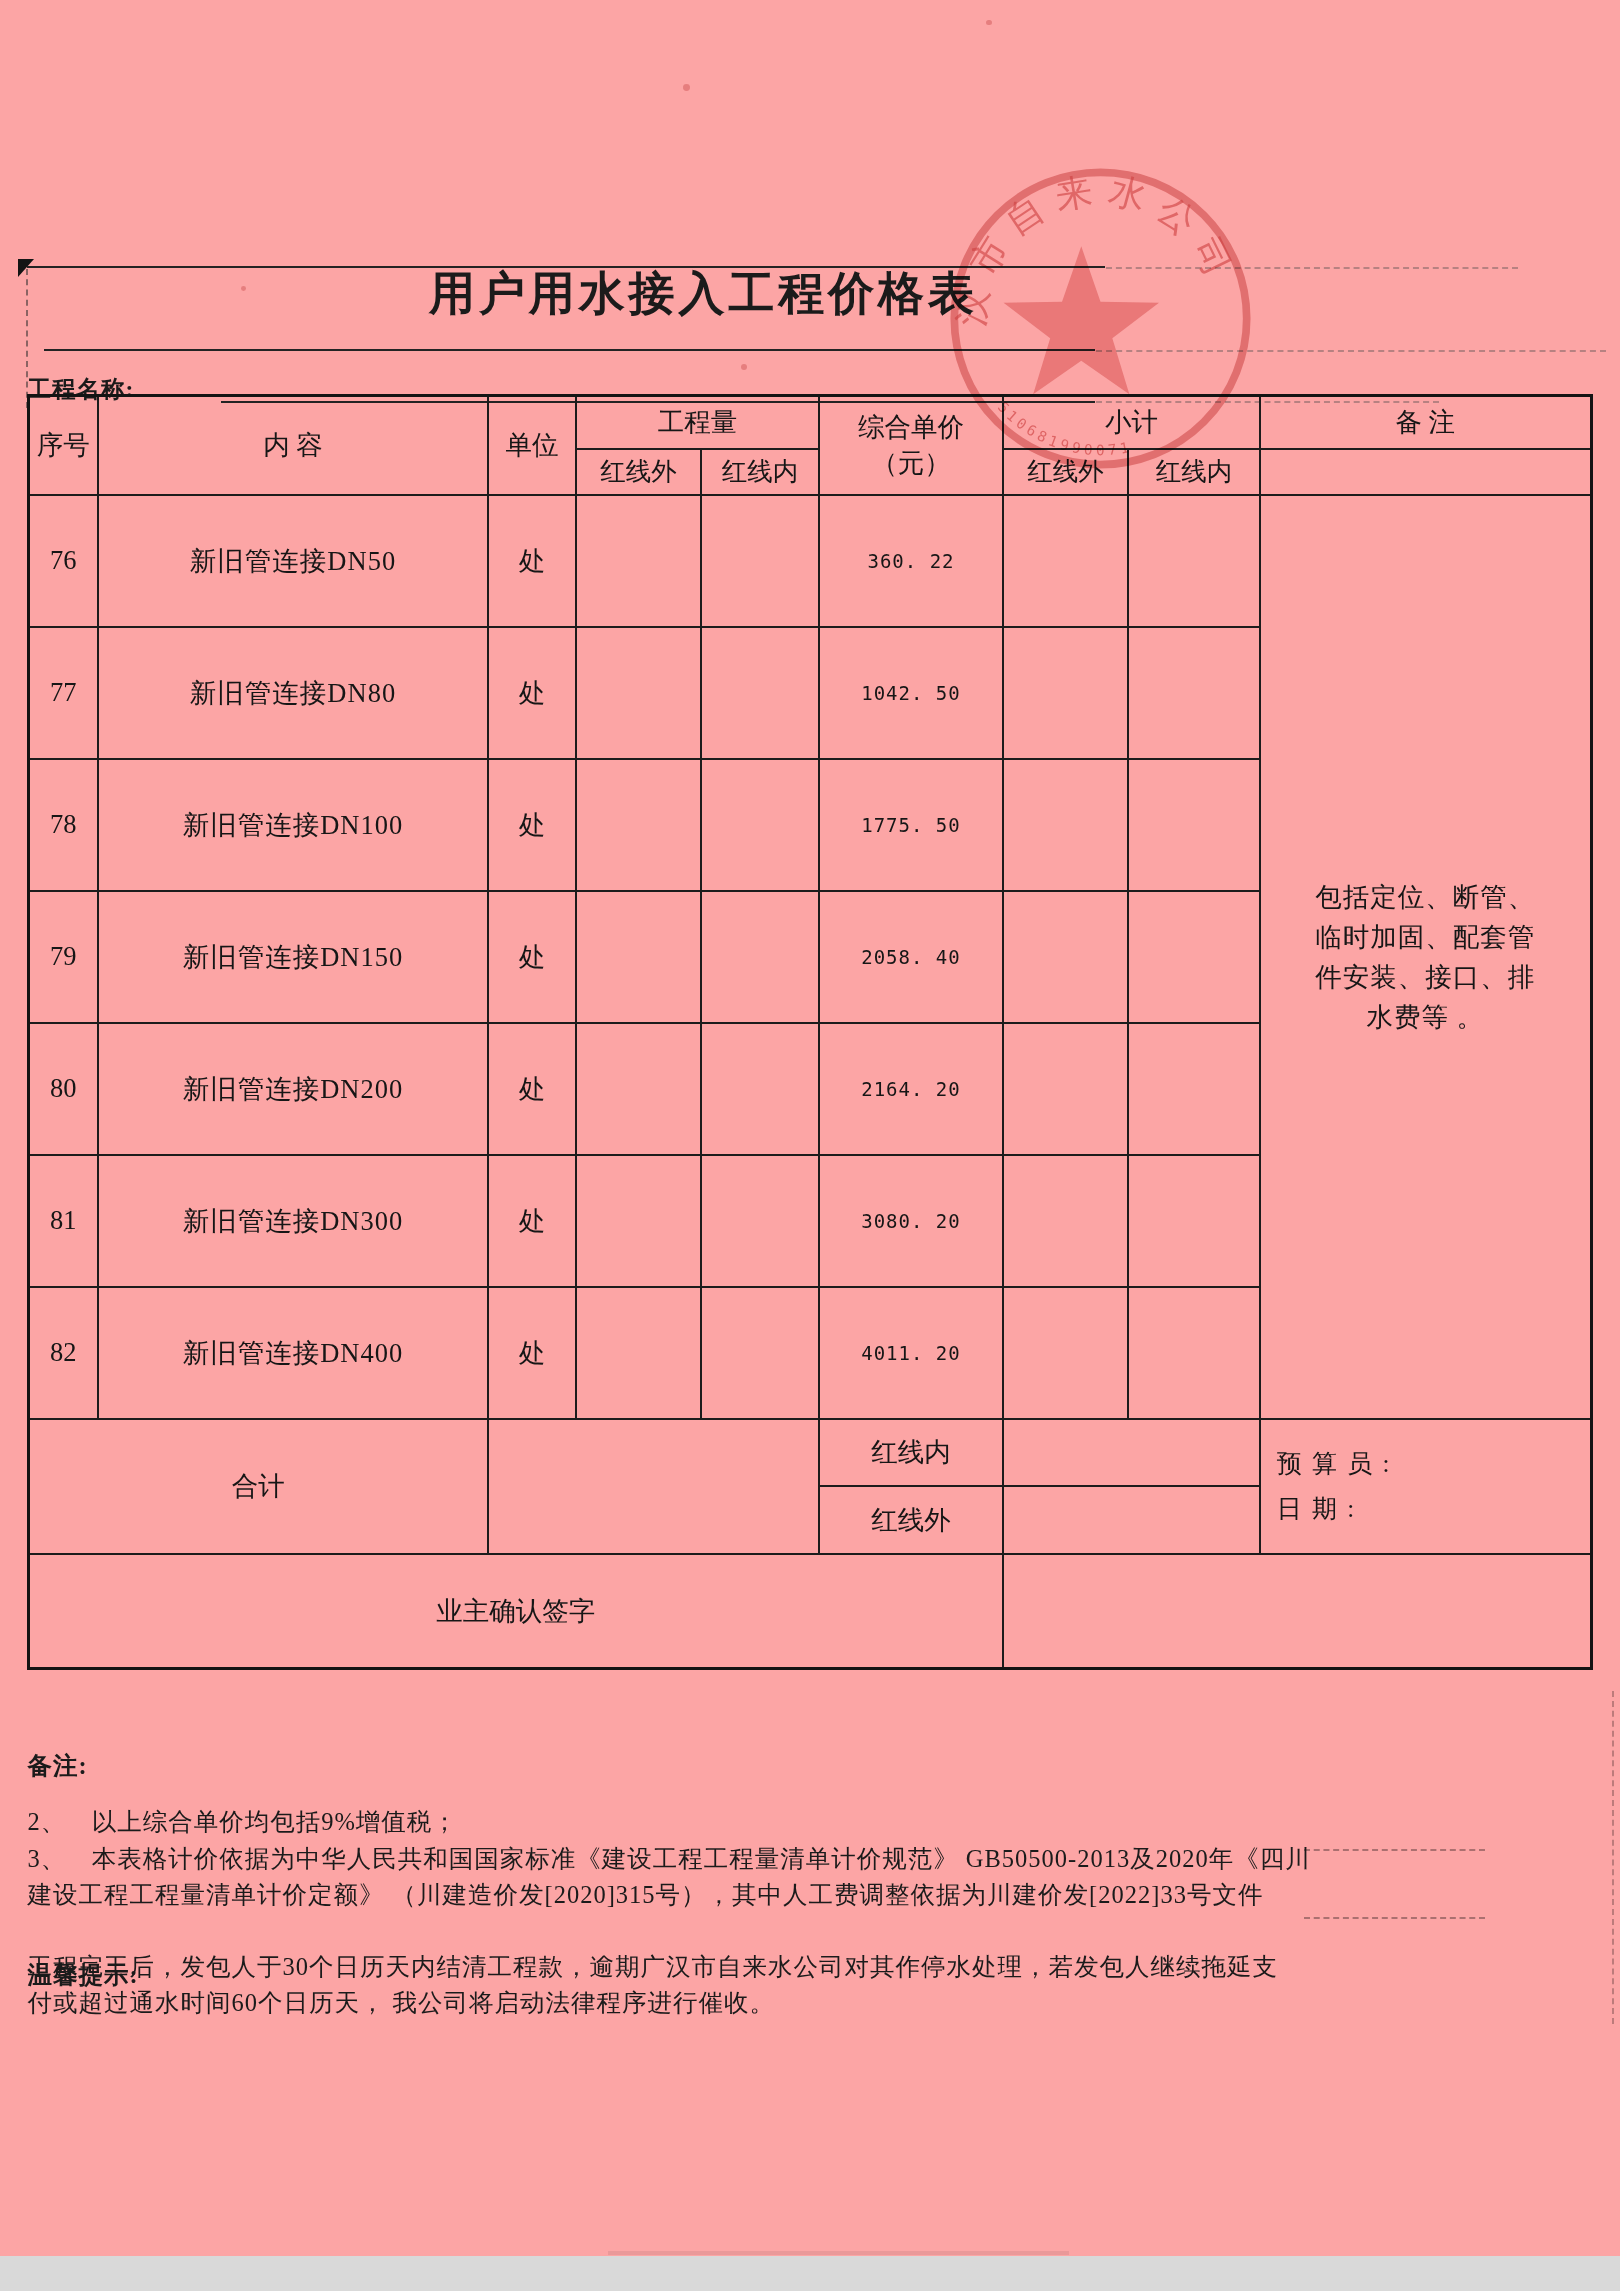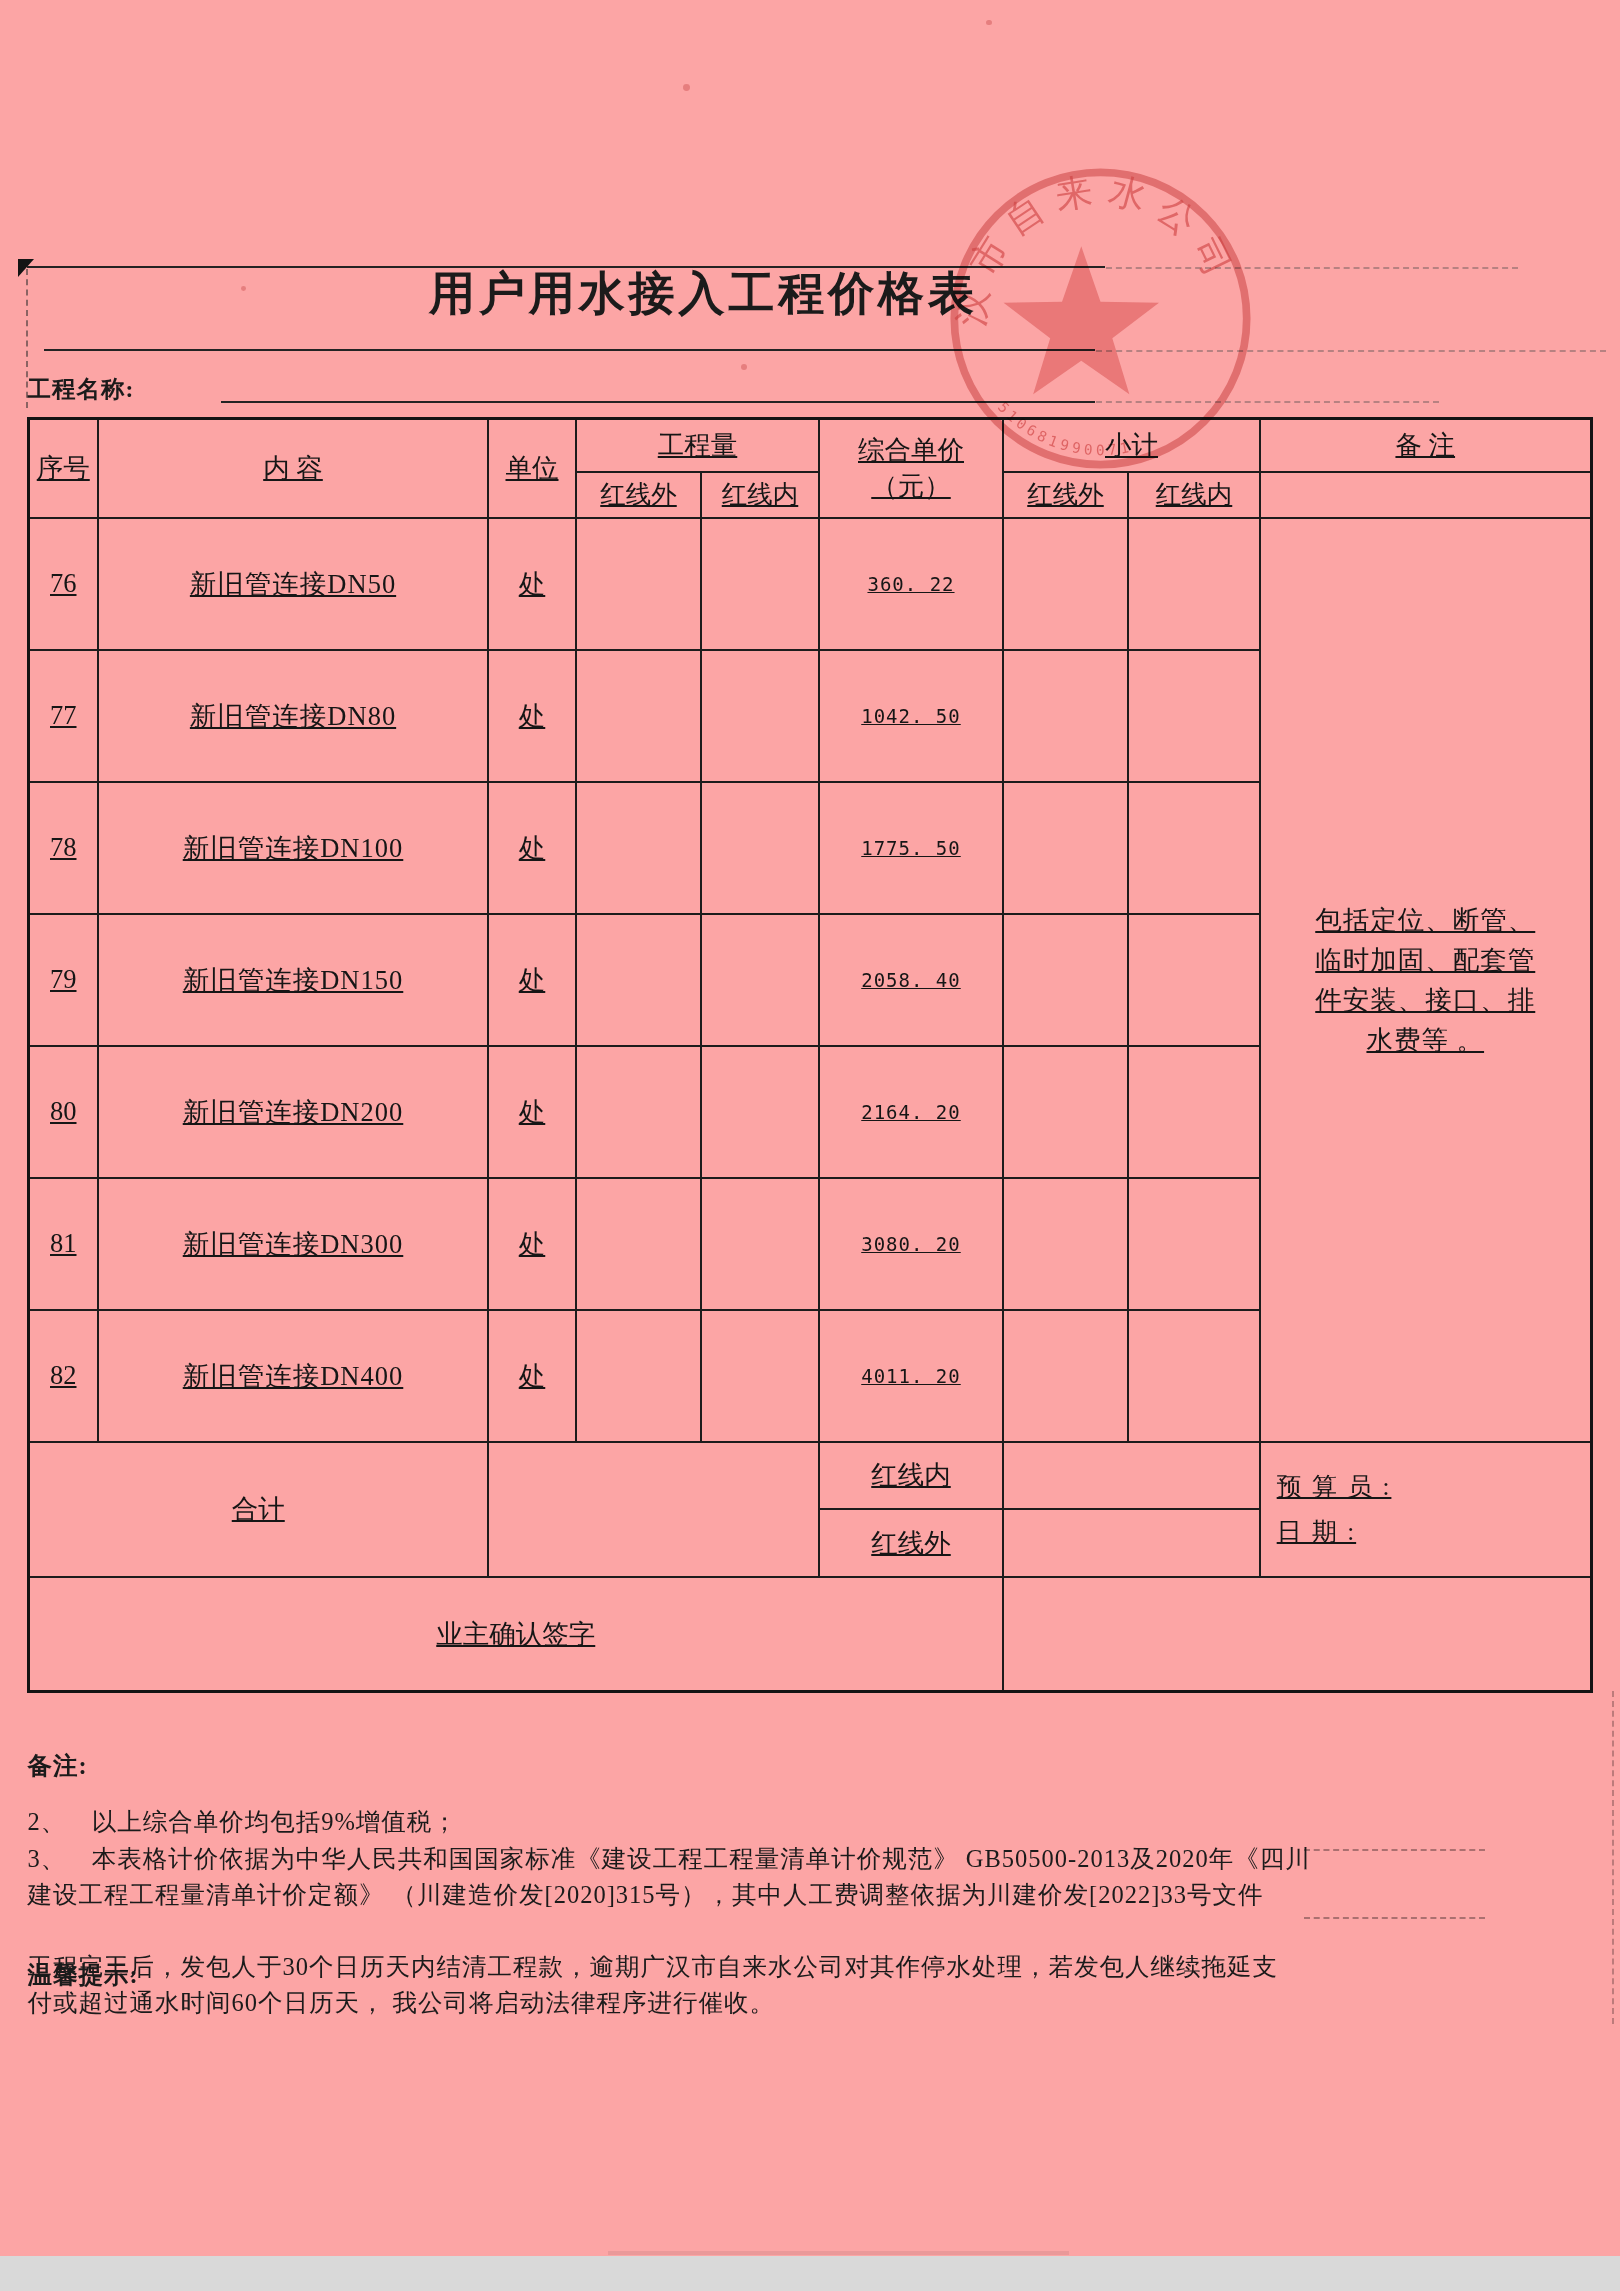--- a/index.html
+++ b/index.html
@@ -38,23 +38,23 @@
   .scan-vert{position:absolute;width:0;border-left:2.9px dashed rgba(0,0,0,.25);}
 
   
   .stamp{
     position:absolute;left:937px;top:155px;width:327px;height:327px;
     mix-blend-mode:multiply;opacity:.9;pointer-events:none;z-index:5;
   }
 
   
   table.price{
-    position:absolute;left:26.5px;top:417px;width:1564px;
+    position:absolute;left:26.5px;top:394px;width:1564px;
     border-collapse:collapse;table-layout:fixed;
-    font-size:26.5px;color:#161616;text-decoration:underline;
+    font-size:26.5px;color:#161616;
   }
   table.price td,table.price th{
     border:2.9px solid #1c1c1c;padding:0;font-weight:normal;
     text-align:center;vertical-align:middle;overflow:hidden;
   }
   table.price{border:3.9px solid #141414;}
   td.content-cell{text-align:left;padding-left:15.7px;letter-spacing:1px;}
   td.price-cell{font-family:"DejaVu Sans Mono","Liberation Mono",monospace;font-size:19px;letter-spacing:1px;margin-left:36px;}
   .remark-inner{width:231px;margin:0 auto;text-align:center;line-height:40px;letter-spacing:1px;}
   .estimator-inner{text-align:left;padding-left:15.7px;line-height:45px;letter-spacing:2px;font-size:25px;}

